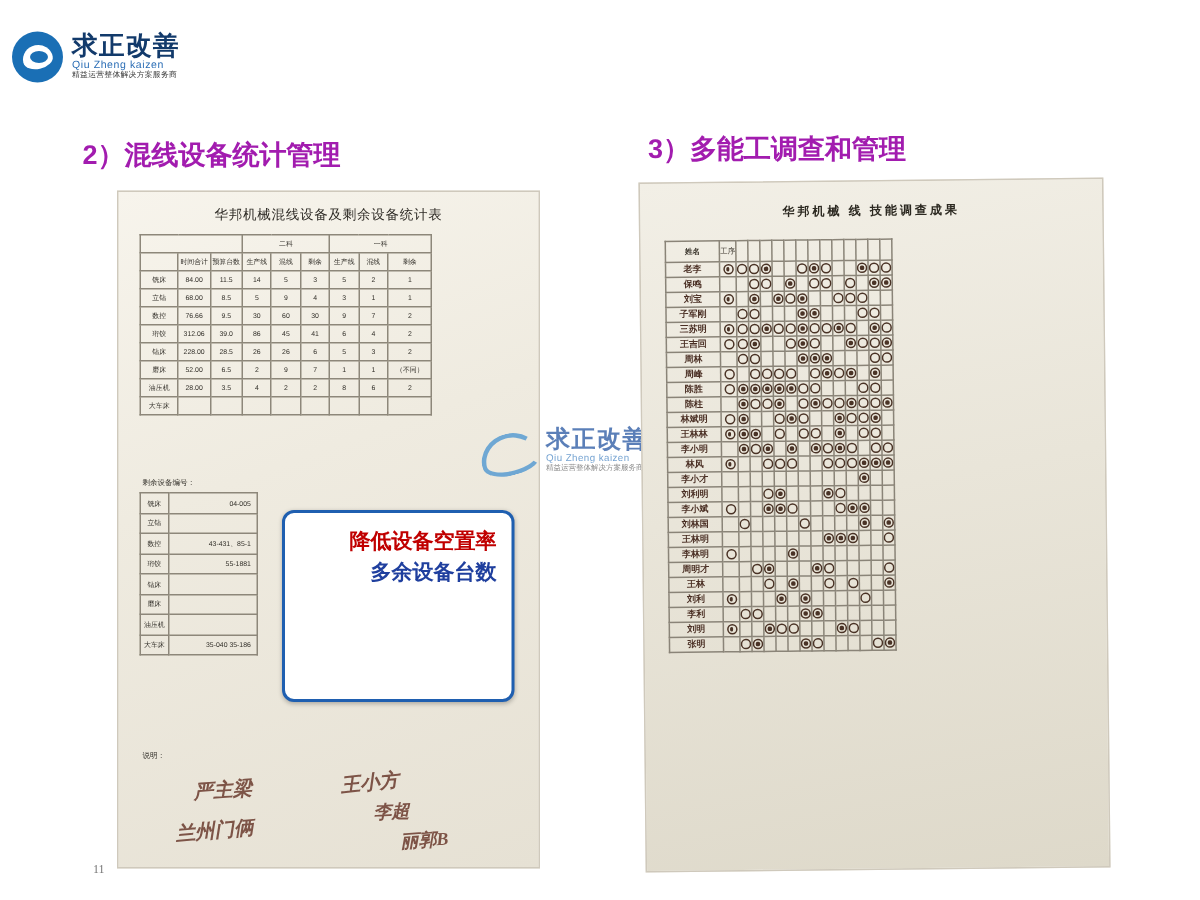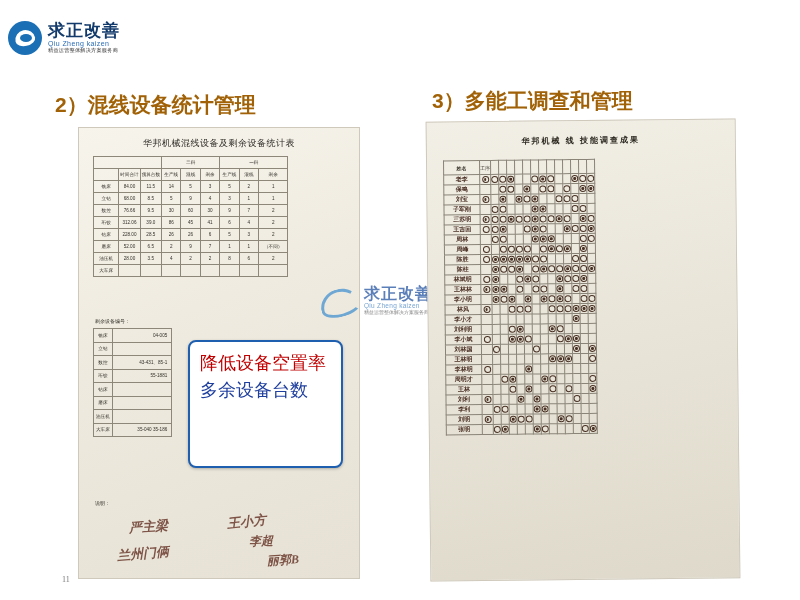--- a/index.html
+++ b/index.html
@@ -58,23 +58,23 @@
     font-size: 7px; color: #2a6db5; letter-spacing: .4px;
   }
   .logo-sub {
     font-size: 5.2px; color: #3b3b3b; letter-spacing: .2px;
     margin-top: 1px;
   }
 
   
   .heading {
     position: absolute;
-    font-size: 21px;
+    font-size: 18px;
     font-weight: bold;
-    color: #a16207;
+    color: #a21caf;
     white-space: nowrap;
   }
   .heading.left { left: 55px; top: 76px; }
   .heading.right { left: 432px; top: 72px; }
 
   
   .photo {
     position: absolute;
     background: #efece4;
     overflow: hidden;
@@ -167,25 +167,26 @@
     position: absolute;
     left: 188px; top: 325px;
     width: 155px; height: 128px;
     background: #ffffff;
     border: 2px solid #1f5fb0;
     border-radius: 8px;
     padding: 8px 10px;
     box-shadow: 0 1px 3px rgba(0,0,0,.25);
   }
   .callout div {
-    font-size: 18px;
-    font-weight: normal;
+    font-size: 14px;
+    font-weight: bold;
     color: #c00000;
     line-height: 1.5;
     white-space: nowrap;
+    text-align: right;
   }
   .callout .blue { color: #1f3f9e; }
 
   
   .watermark {
     position: absolute;
     left: 318px; top: 268px;
     width: 170px;
     display: flex;
     align-items: center;

